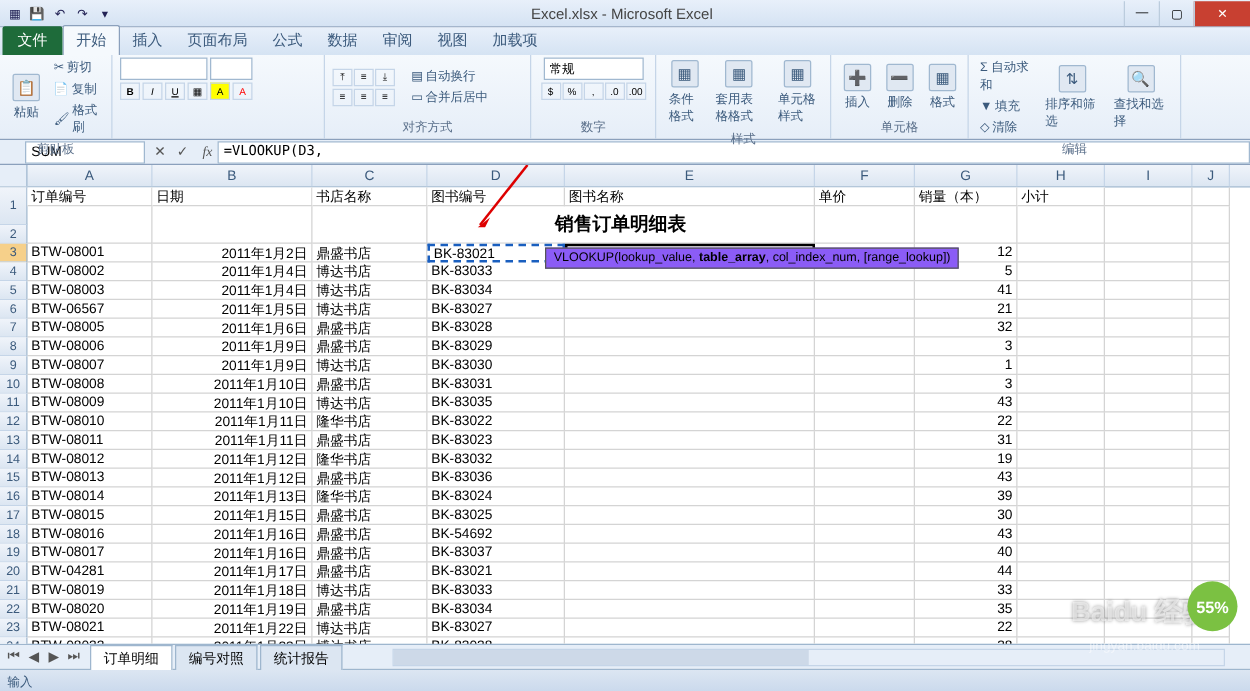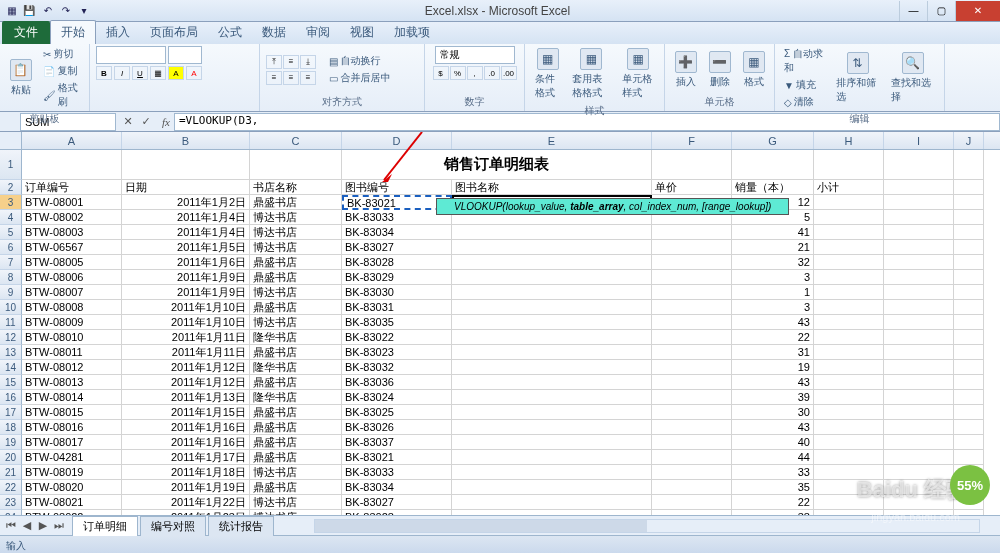--- a/index.html
+++ b/index.html
@@ -53,21 +53,21 @@
 .row { display: flex; height: 15px; }
 .row.row1 { height: 30px; }
 .cell { border-right: 1px solid #d4d4d4; border-bottom: 1px solid #d4d4d4; font-size: 11px; padding: 0 3px; overflow: hidden; white-space: nowrap; display: flex; align-items: center; }
 .cell.rt { justify-content: flex-end; }
 .title-cell { font-size: 15px; font-weight: bold; justify-content: center; }
 .hdr-cell { background: #fff; }
 .sel-d3 { border: 2px dashed #1a5fbf; background: #fff; position: relative; }
 .active-e3 { border: 2px solid #000; background: #fff; font-family: Consolas, monospace; color: #000; }
 .active-e3 .lit { color: #1060d0; }
 
-.tooltip { position: absolute; left: 436px; top: 66px; background: #5eead4; border: 1px solid #555; padding: 2px 17px; font-size: 10px; font-family: Arial; z-index: 20; font-style: italic; }
+.tooltip { position: absolute; left: 436px; top: 66px; background: #8b5cf6; border: 1px solid #555; padding: 2px 6px; font-size: 10px; font-family: Arial; z-index: 20; }
 .tooltip b { font-weight: bold; }
 
 .arrow { position: absolute; left: 382px; top: 0px; z-index: 15; pointer-events: none; }
 
 .sheettabs { height: 20px; background: #e6eef8; border-top: 1px solid #9eb6ce; display: flex; align-items: center; font-size: 11px; }
 .tabnav { display: flex; padding: 0 4px; gap: 2px; }
 .tabnav span { width: 14px; text-align: center; color: #555; }
 .stab { padding: 2px 10px; background: #fff; border: 1px solid #9eb6ce; border-bottom: none; margin-left: 2px; }
 .stab.inactive { background: #dce6f2; }
 .hscroll { flex: 1; margin: 0 20px 0 40px; height: 14px; background: #e6eef8; border: 1px solid #c5d5e8; position: relative; }
@@ -279,43 +279,43 @@
         <div class="rn">17</div>
         <div class="rn">18</div>
         <div class="rn">19</div>
         <div class="rn">20</div>
         <div class="rn">21</div>
         <div class="rn">22</div>
         <div class="rn">23</div>
         <div class="rn">24</div>
       </div>
     <div class="cells" id="cells">
-      <div class="row row1">
-        <div class="cell wA"></div>
-          <div class="cell wB"></div>
-          <div class="cell wC"></div>
-        <div class="cell title-cell" style="width:310px">销售订单明细表</div>
-        <div class="cell wF"></div>
-          <div class="cell wG"></div>
-          <div class="cell wH"></div>
-          <div class="cell wI"></div>
-          <div class="cell wJ"></div>
-      </div>
       <div class="row">
         <div class="cell wA hdr-cell">订单编号</div>
         <div class="cell wB hdr-cell">日期</div>
         <div class="cell wC hdr-cell">书店名称</div>
         <div class="cell wD hdr-cell">图书编号</div>
         <div class="cell wE hdr-cell">图书名称</div>
         <div class="cell wF hdr-cell">单价</div>
         <div class="cell wG hdr-cell">销量（本）</div>
         <div class="cell wH hdr-cell">小计</div>
         <div class="cell wI"></div>
           <div class="cell wJ"></div>
       </div>
+      <div class="row row1">
+        <div class="cell wA"></div>
+          <div class="cell wB"></div>
+          <div class="cell wC"></div>
+        <div class="cell title-cell" style="width:310px">销售订单明细表</div>
+        <div class="cell wF"></div>
+          <div class="cell wG"></div>
+          <div class="cell wH"></div>
+          <div class="cell wI"></div>
+          <div class="cell wJ"></div>
+      </div>
     <div class="row">
           <div class="cell wA">BTW-08001</div>
           <div class="cell wB rt">2011年1月2日</div>
           <div class="cell wC">鼎盛书店</div>
           <div class="cell wD sel-d3">BK-83021</div>
           <div class="cell wE active-e3">
             <span>=VLOOKUP(</span>
             <span class="lit">D3</span>
             <span>,</span>
           </div>
@@ -490,21 +490,21 @@
           <div class="cell wF"></div>
           <div class="cell wG rt">30</div>
           <div class="cell wH"></div>
           <div class="cell wI"></div>
           <div class="cell wJ"></div>
         </div>
         <div class="row">
           <div class="cell wA">BTW-08016</div>
           <div class="cell wB rt">2011年1月16日</div>
           <div class="cell wC">鼎盛书店</div>
-          <div class="cell wD">BK-83026</div>
+          <div class="cell wD">BK-54692</div>
           <div class="cell wE"></div>
           <div class="cell wF"></div>
           <div class="cell wG rt">43</div>
           <div class="cell wH"></div>
           <div class="cell wI"></div>
           <div class="cell wJ"></div>
         </div>
         <div class="row">
           <div class="cell wA">BTW-08017</div>
           <div class="cell wB rt">2011年1月16日</div>

